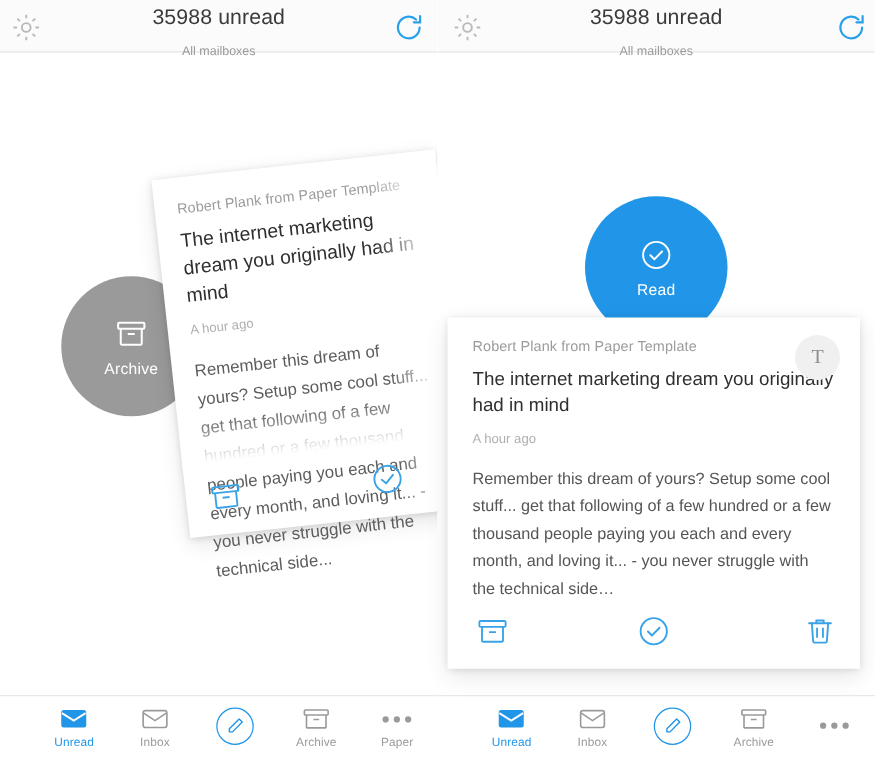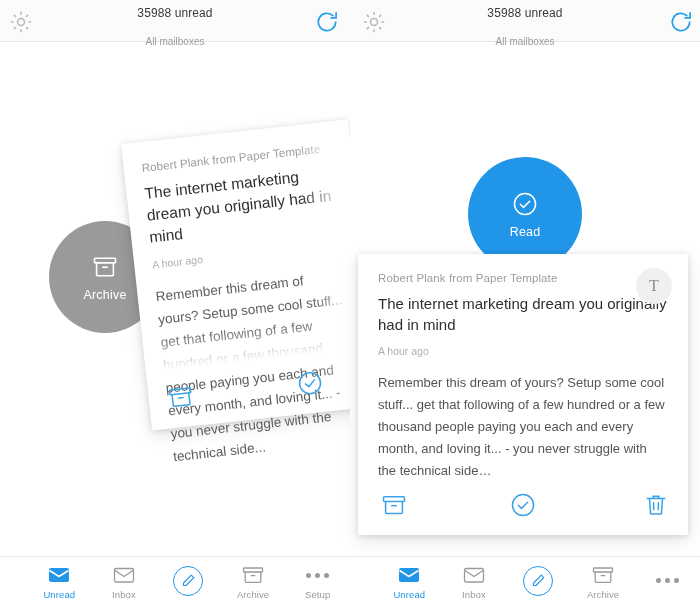--- a/index.html
+++ b/index.html
@@ -32,21 +32,21 @@
     width: 350px; height: 42px;
     background: #fbfbfb;
     border-bottom: 1px solid #e6e6e6;
   }
   .topbar-center {
     position: absolute;
     left: 0; right: 0; top: 5px;
     text-align: center;
   }
   .unread-count {
-    font-size: 12px;
+    font-size: 17px;
     color: #3a3a3a;
     line-height: 17px;
     letter-spacing: 0.1px;
   }
   .mailboxes {
     font-size: 10px;
     color: #9b9b9b;
     line-height: 13px;
     margin-top: 13px;
   }
@@ -318,21 +318,21 @@
           </svg>
         </div>
         <div class="t-label">Archive</div>
       </div>
       <div class="tab">
         <div class="dots">
           <span></span>
             <span></span>
             <span></span>
         </div>
-        <div class="t-label">Setup</div>
+        <div class="t-label">Paper</div>
       </div>
     </div>
   </div>
 
   <div class="pane pane-right">
 
     <div class="topbar">
       <div class="icon-btn icon-gear-2">
         <svg viewBox="0 0 24 24" fill="none" stroke="#b9b9b9" stroke-width="1.4">
           <circle cx="12" cy="12" r="3.2"></circle>

